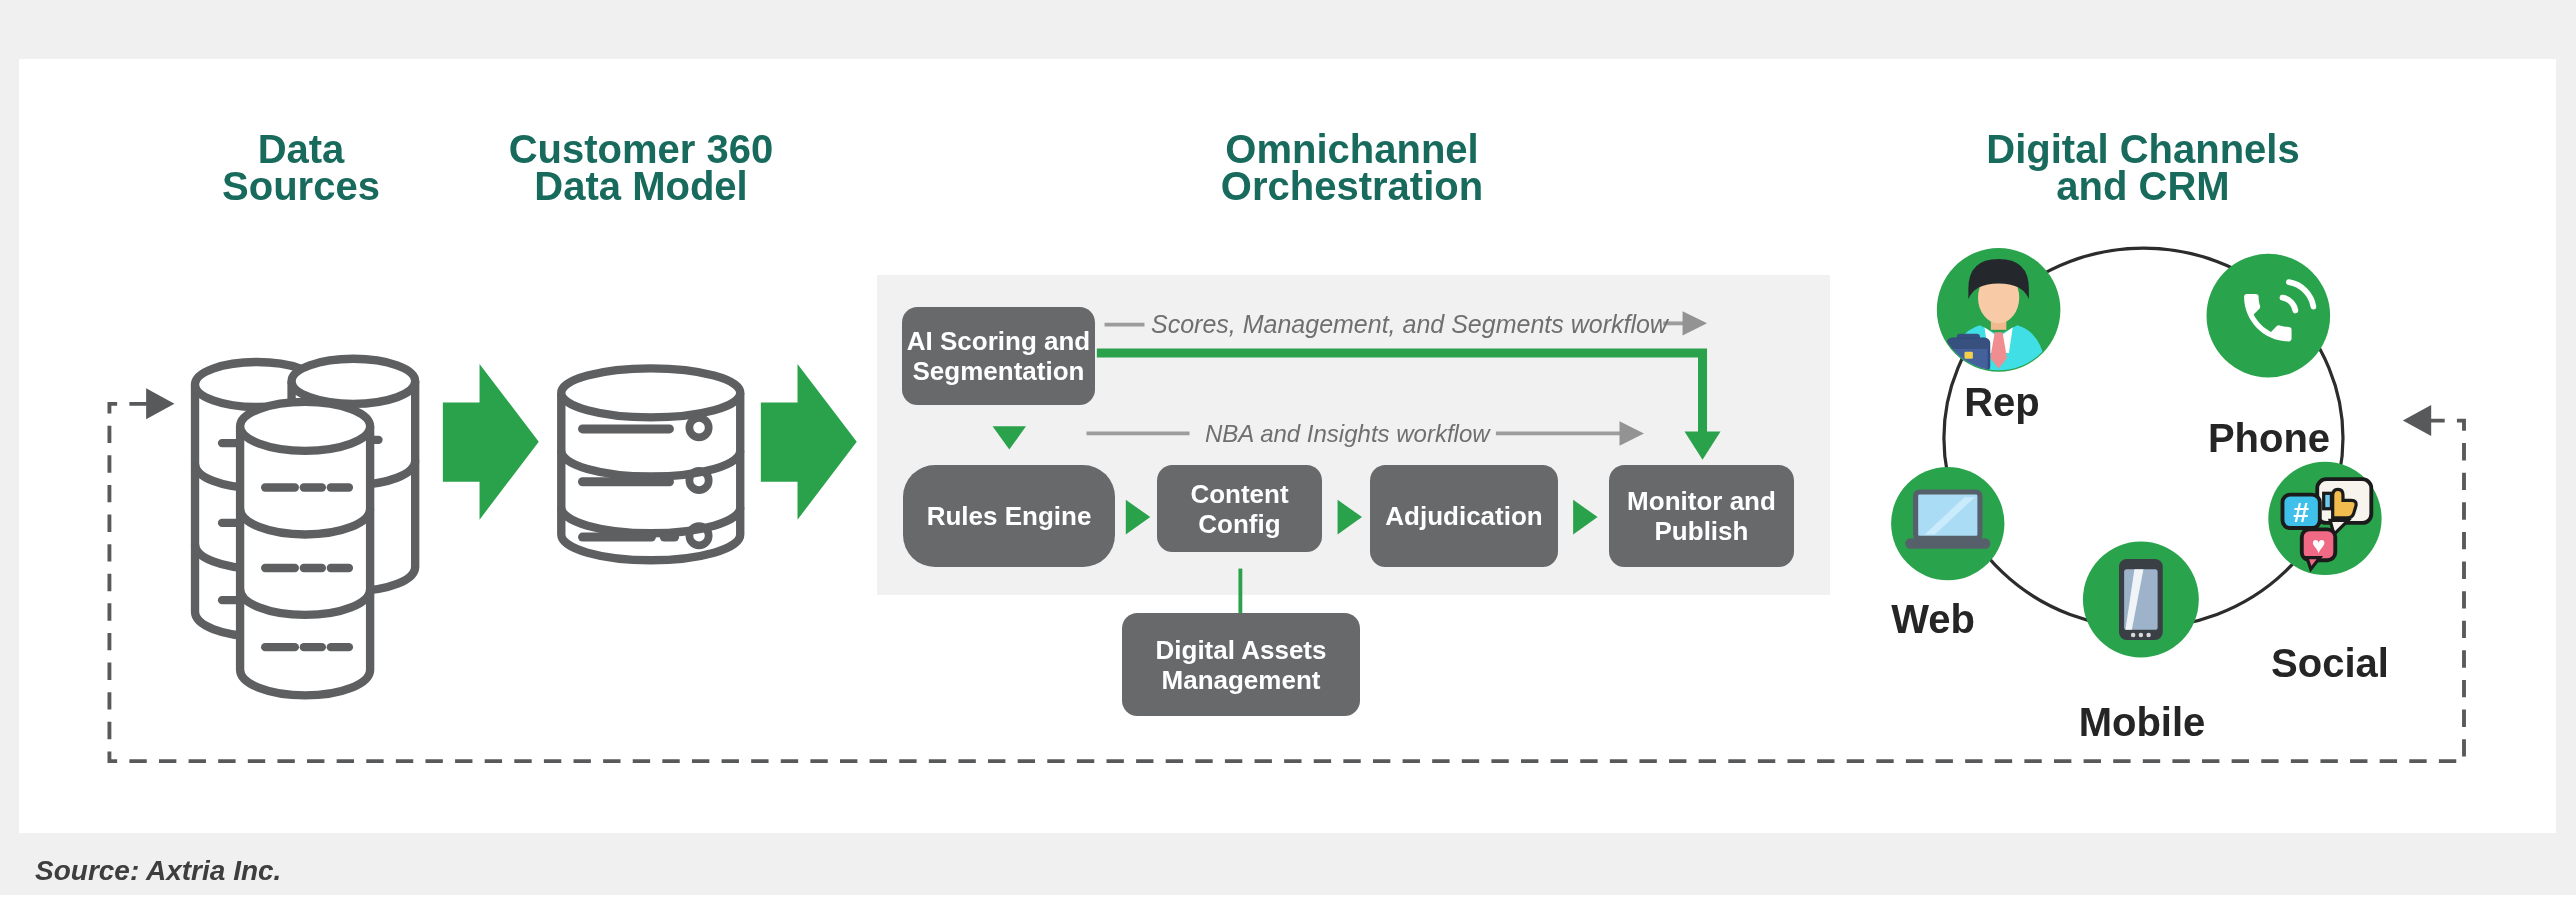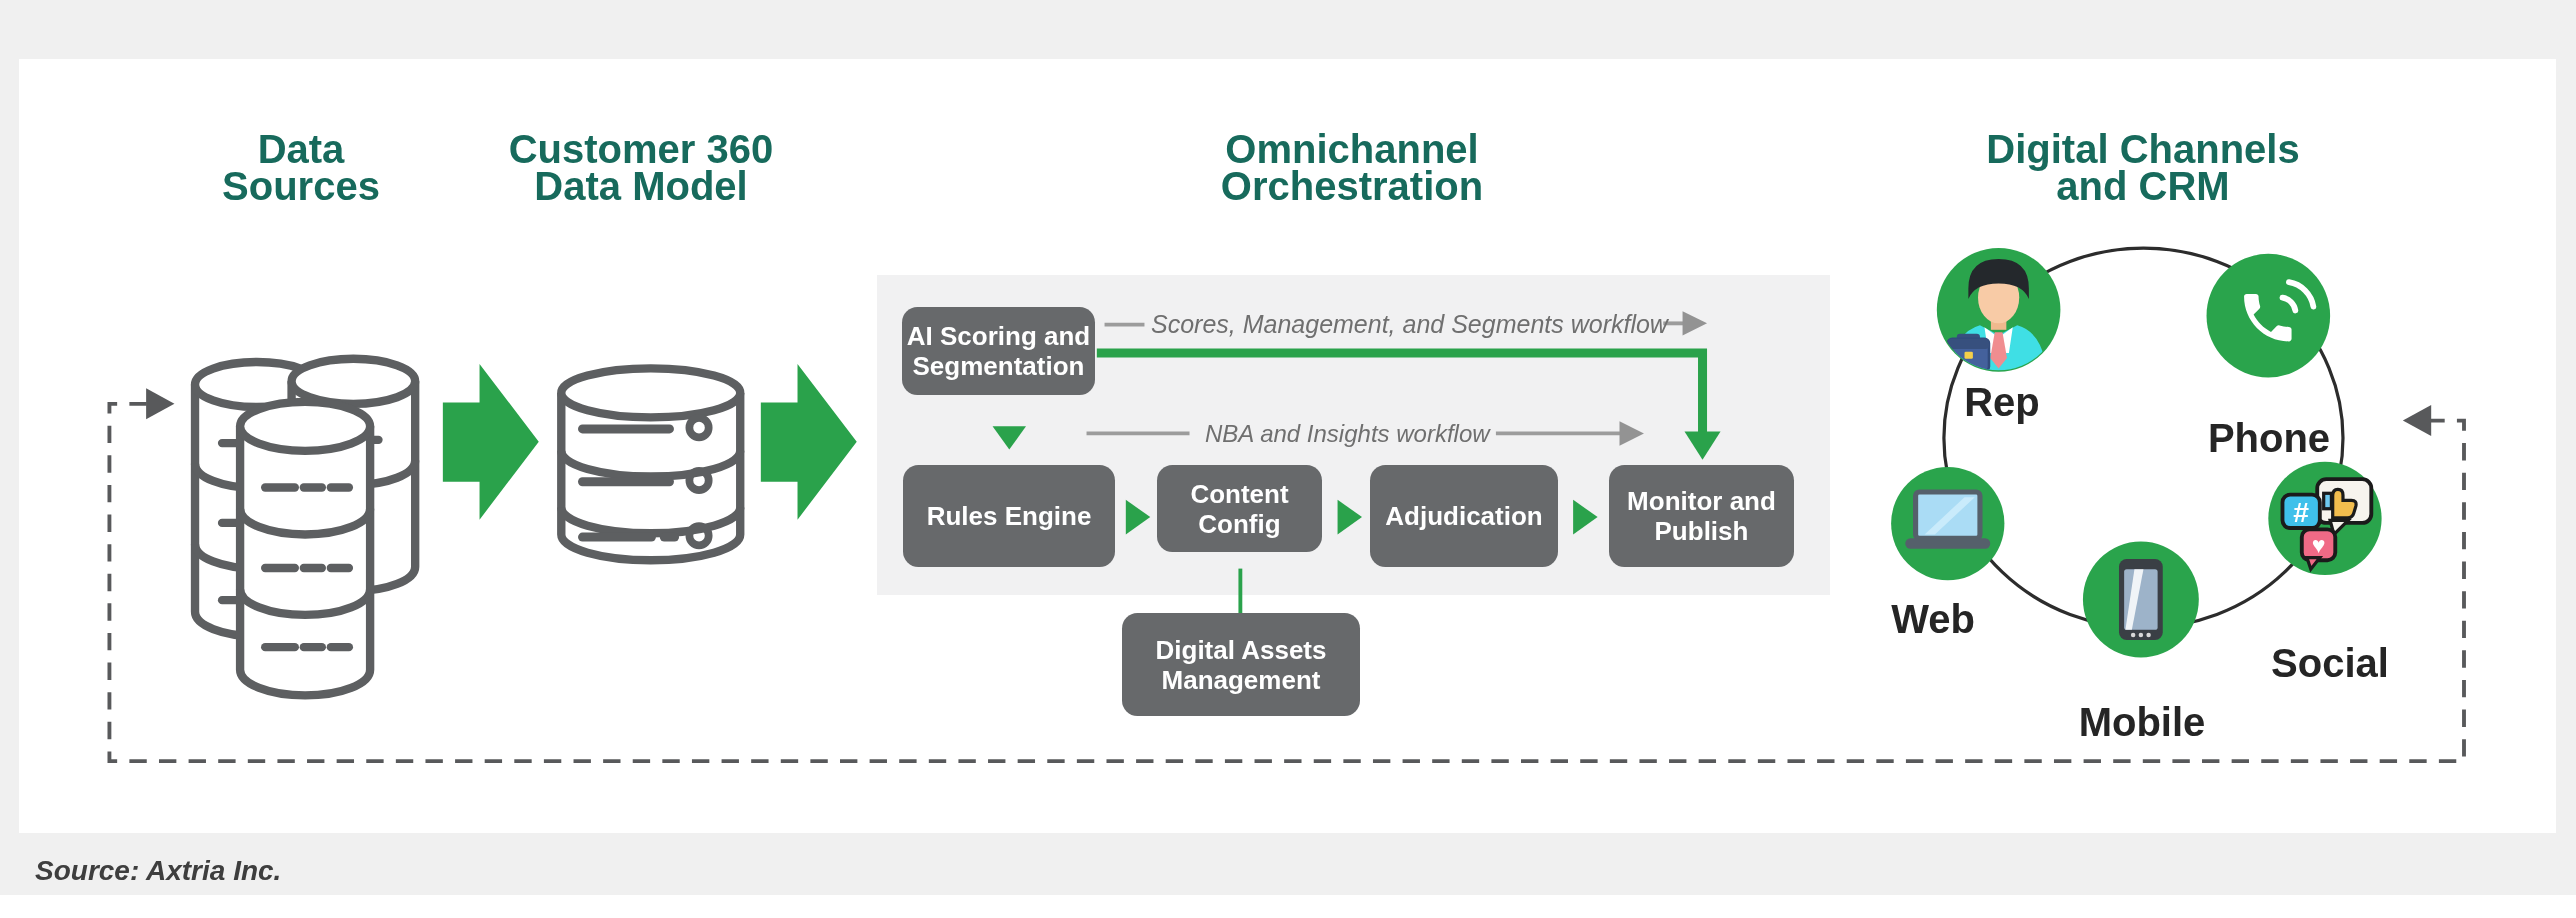--- a/index.html
+++ b/index.html
@@ -190,23 +190,23 @@
 
   <div class="heading" style="left:301px;top:131px;">Data
 Sources</div>
   <div class="heading" style="left:641px;top:131px;">Customer 360
 Data Model</div>
   <div class="heading" style="left:1352px;top:131px;">Omnichannel
 Orchestration</div>
   <div class="heading" style="left:2143px;top:131px;">Digital Channels
 and CRM</div>
 
-  <div class="node" style="left:902px;top:307px;width:193px;height:88px;">AI Scoring and
+  <div class="node" style="left:902px;top:307px;width:193px;height:98px;">AI Scoring and
 Segmentation</div>
-  <div class="node" style="left:903px;top:465px;width:212px;height:102px;">Rules Engine</div>
+  <div class="node" style="left:903px;top:465px;width:212px;height:102px;border-radius:32px;">Rules Engine</div>
   <div class="node" style="left:1157px;top:465px;width:165px;height:87px;">Content
 Config</div>
   <div class="node" style="left:1609px;top:465px;width:185px;height:102px;">Monitor and
 Publish</div>
   <div class="node" style="left:1370px;top:465px;width:188px;height:102px;">Adjudication</div>
   <div class="node" style="left:1122px;top:613px;width:238px;height:103px;">Digital Assets
 Management</div>
 
   <div class="wf" style="left:1151px;top:310px;font-size:25px;">Scores, Management, and Segments workflow</div>
   <div class="wf" style="left:1205px;top:420px;font-size:24px;">NBA and Insights workflow</div>

